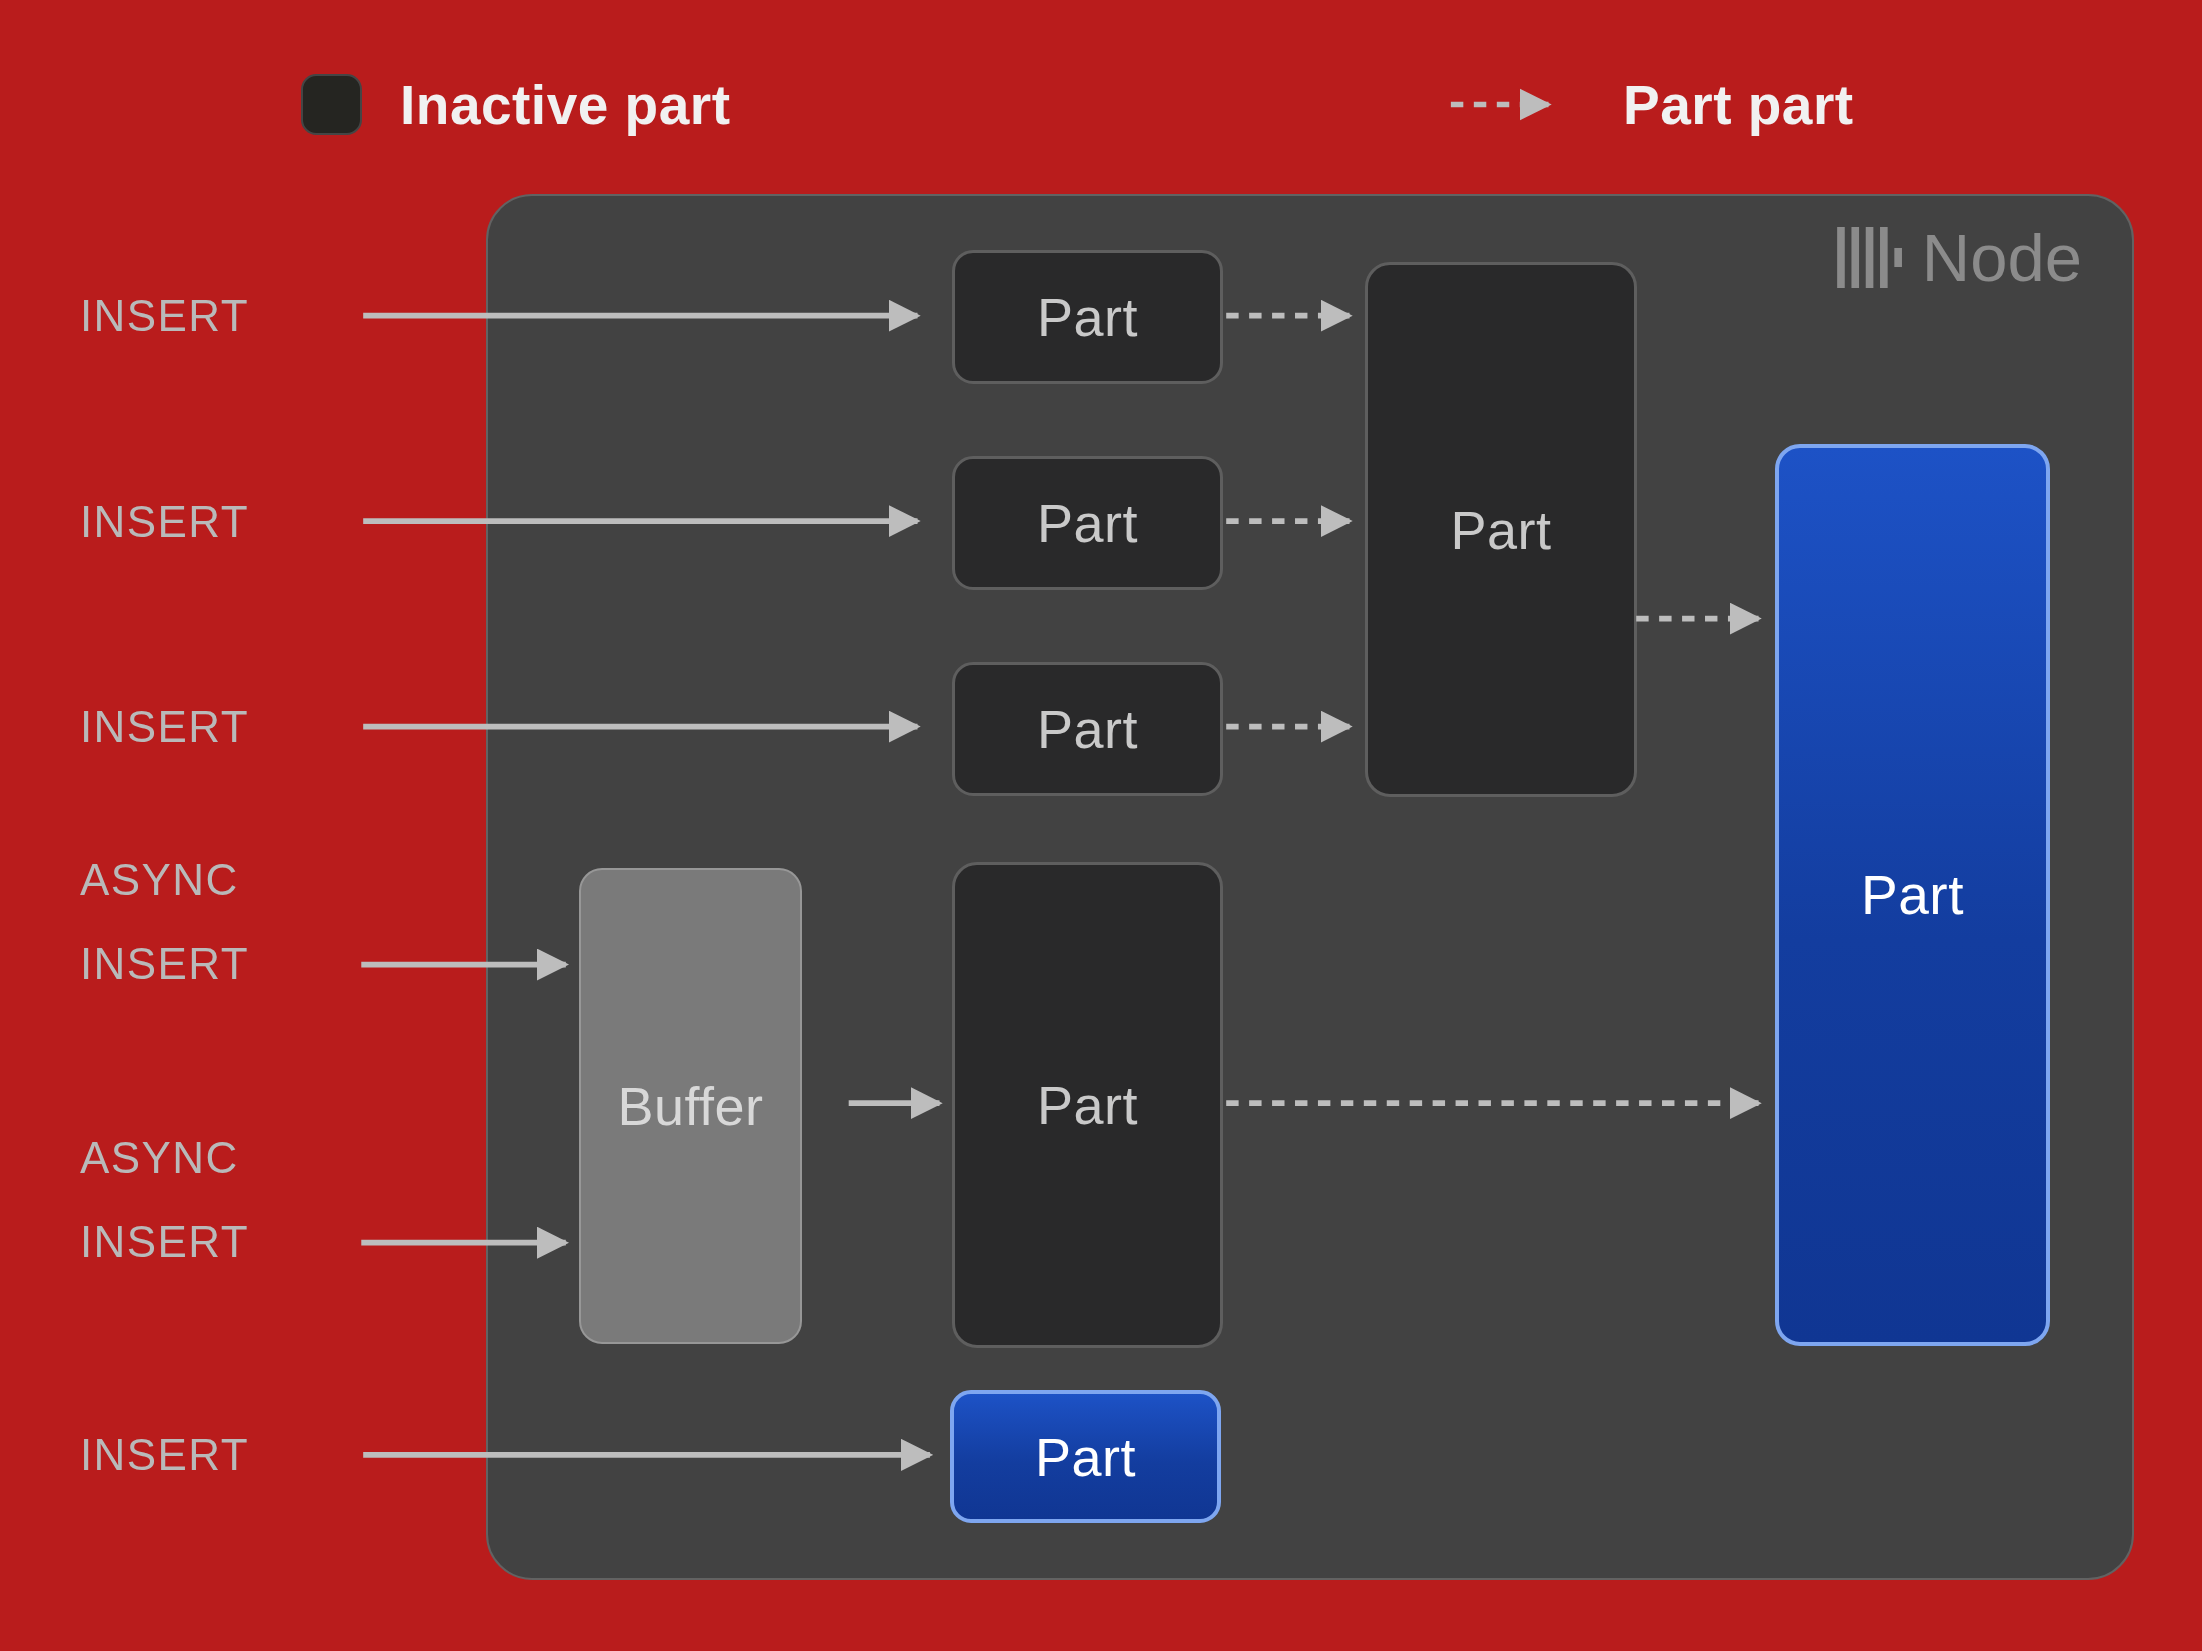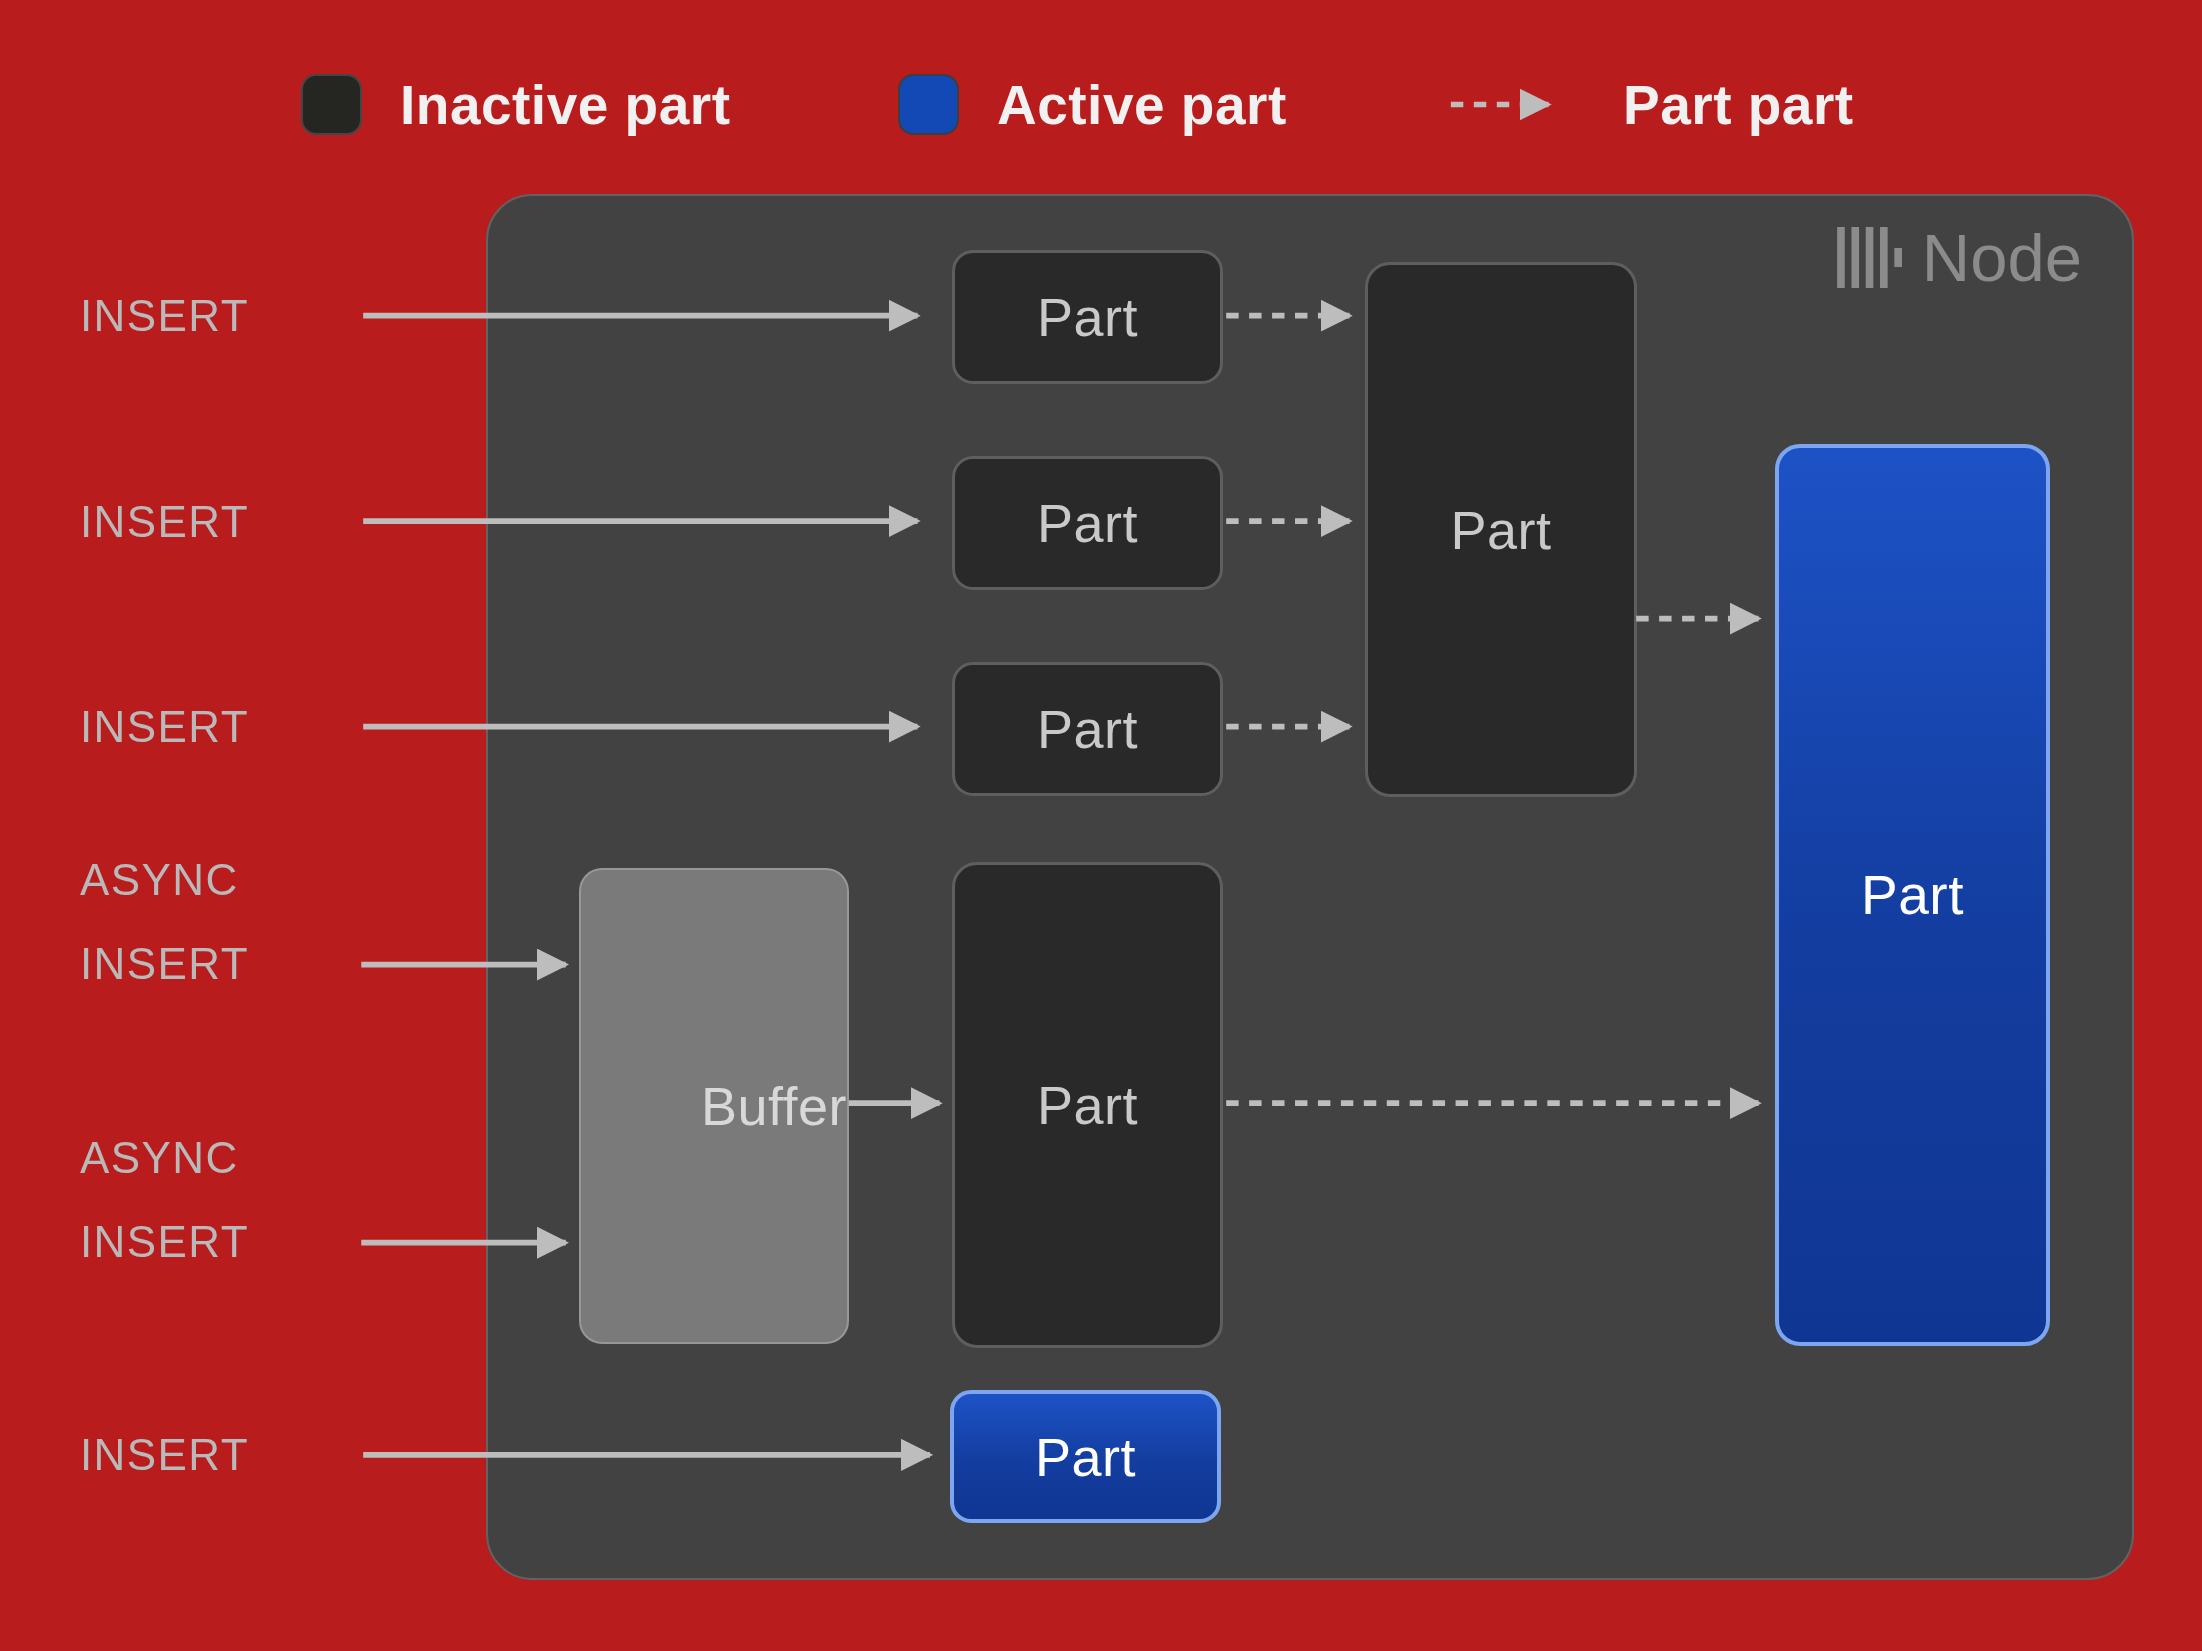--- a/index.html
+++ b/index.html
@@ -48,21 +48,21 @@
     border:4.8px solid #7ea6f0;border-radius:21px;color:#ffffff;
   }
   .box-buffer{
     background:#7a7a7a;border:2.9px solid #979797;border-radius:23px;color:#d8d8d8;
   }
   .box-part-1{left:464px;top:54px;width:271px;height:134px;}
   .box-part-2{left:464px;top:260px;width:271px;height:134px;}
   .box-part-3{left:464px;top:466px;width:271px;height:134px;}
   .box-merged{left:877px;top:66px;width:272px;height:535px;border-radius:25px;}
   .box-active-main{left:1287px;top:248px;width:275px;height:902px;border-radius:25px;font-size:55px;}
-  .box-buffer-pos{left:91px;top:672px;width:270px;height:476px;justify-content:flex-end;}
+  .box-buffer-pos{left:91px;top:672px;width:223px;height:476px;}
   .box-part-async{left:464px;top:666px;width:271px;height:486px;border-radius:25px;}
   .box-active-bottom{left:462px;top:1194px;width:271px;height:133px;}
   
   .io-label{
     position:absolute;left:80px;
     color:#b9b9b9;font-size:44px;font-weight:400;letter-spacing:1.4px;
     line-height:67px;white-space:nowrap;
   }
   .io-label.two-line{line-height:84px;}
   .lbl-insert-1{top:282px;}
@@ -77,24 +77,20 @@
 </head>
 <body>
 
 <div class="canvas">
 
   <div class="legend-item" style="left:301px">
     <span class="swatch swatch-inactive"></span>
     <span class="legend-label">Inactive part</span>
   </div>
 
-  <div class="legend-item" style="left:898px">
-    <span class="swatch swatch-active"></span>
-    <span class="legend-label">Active part</span>
-  </div>
 
   <div class="legend-item" style="left:1445px">
     <svg class="legend-arrow" width="140" height="67" viewBox="0 0 146 70">
       <defs>
         <marker id="lhead" viewBox="0 0 10 10" refX="9" refY="5" markerWidth="5.6" markerHeight="5.6" orient="auto">
           <path d="M0 0 L10 5 L0 10 z" fill="#bdbdbd"></path>
         </marker>
       </defs>
       <line x1="6" y1="35" x2="108" y2="35" stroke="#bdbdbd" stroke-width="6" stroke-dasharray="13 11" marker-end="url(#lhead)"></line>
     </svg>

